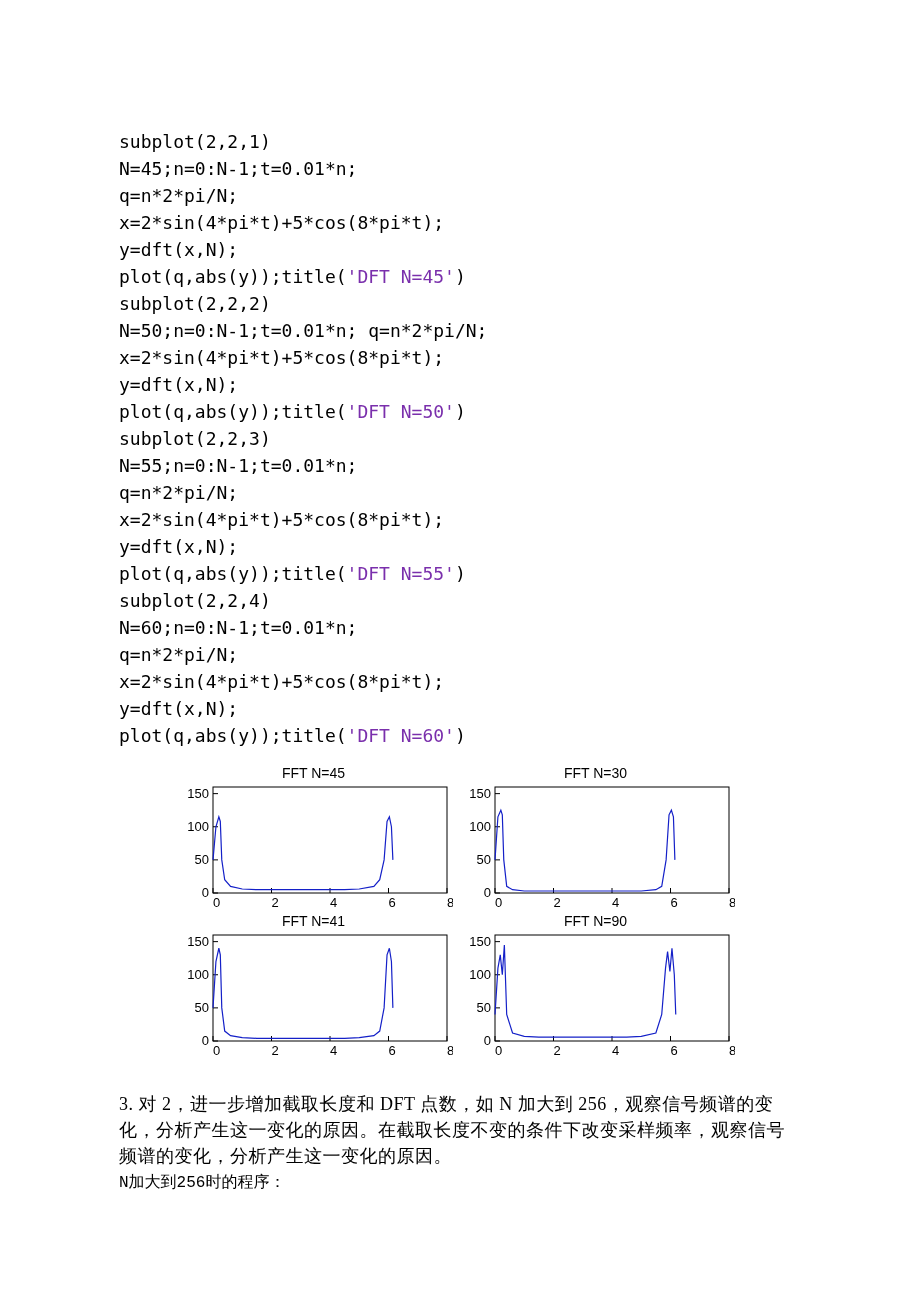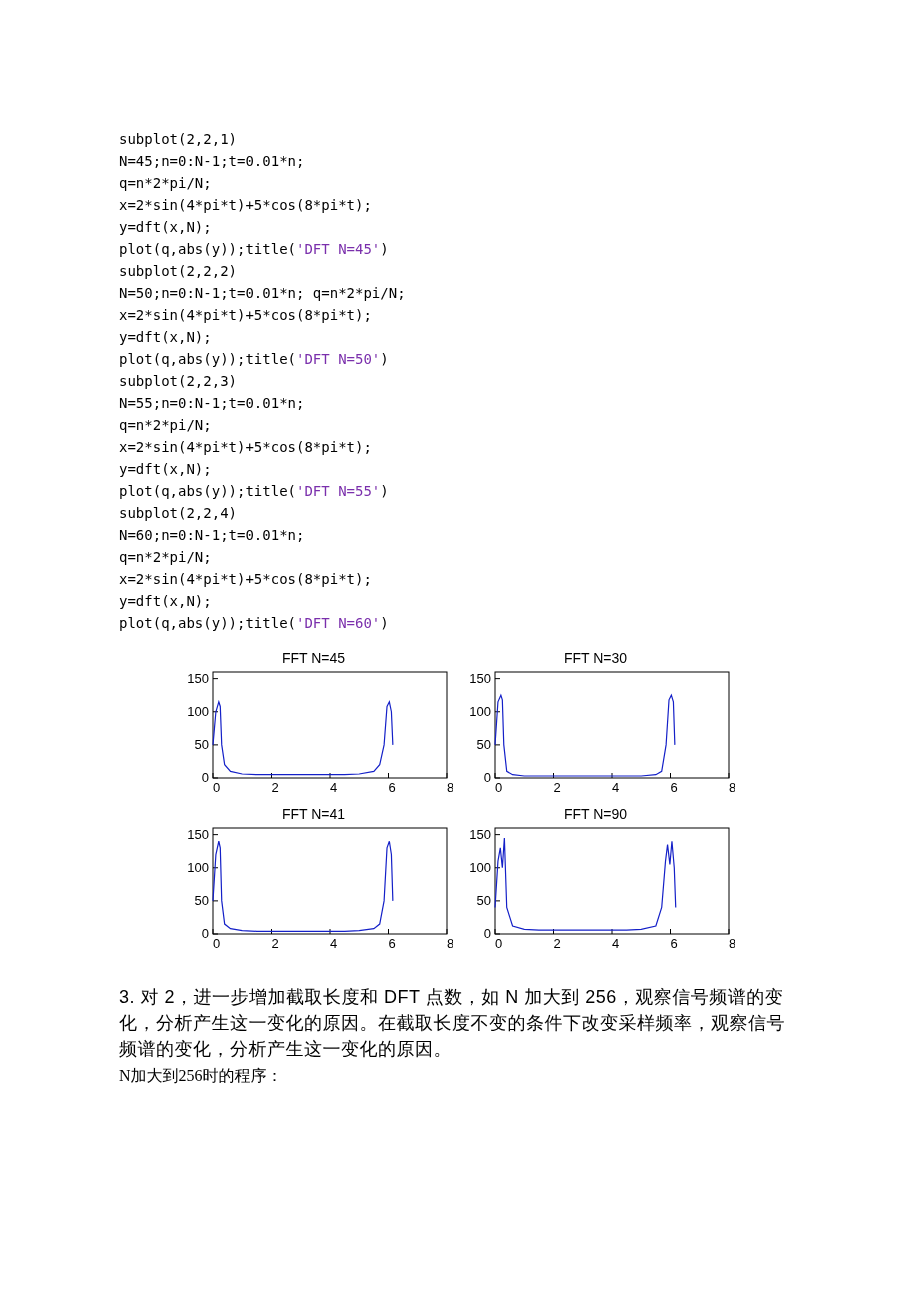--- a/index.html
+++ b/index.html
@@ -8,57 +8,57 @@
     background: #fff;
     font-family: "SimSun", "Songti SC", serif;
     width: 920px;
   }
   .page {
     padding: 128px 130px 60px 119px;
     box-sizing: border-box;
   }
   .code-block {
     font-family: "SimSun", "Songti SC", monospace;
-    font-size: 14px;
-    line-height: 22px;
+    font-size: 18px;
+    line-height: 27px;
     white-space: pre;
     color: #000;
   }
   .str-lit {
     color: #7a2fac;
   }
   .figure-grid {
     display: grid;
     grid-template-columns: repeat(2, 1fr);
     grid-template-rows: repeat(2,1fr);
-    gap: 8px 4px;
+    gap: 0px 4px;
     margin: 16px auto 0 auto;
     width: 560px;
   }
   .chart-box {
     width: 278px;
   }
   .chart-title {
     text-align: center;
     font-family: Arial, Helvetica, sans-serif;
     font-size: 14px;
     color: #000;
     margin-bottom: 2px;
   }
   svg { display:block; }
   .para {
-    font-family: Liberation Sans, sans-serif;
+    font-family: Liberation Serif, serif;
     font-size: 18px;
     line-height: 26px;
     color: #000;
     margin-top: 30px;
     letter-spacing: 0.5px;
   }
   .para-sub {
-    font-family: Liberation Serif, serif;
+    font-family: Liberation Mono, monospace;
     font-size: 16px;
     line-height: 24px;
     color:#000;
     margin-top:2px;
   }
 </style>
 </head>
 <body>
 
 <div class="page">

